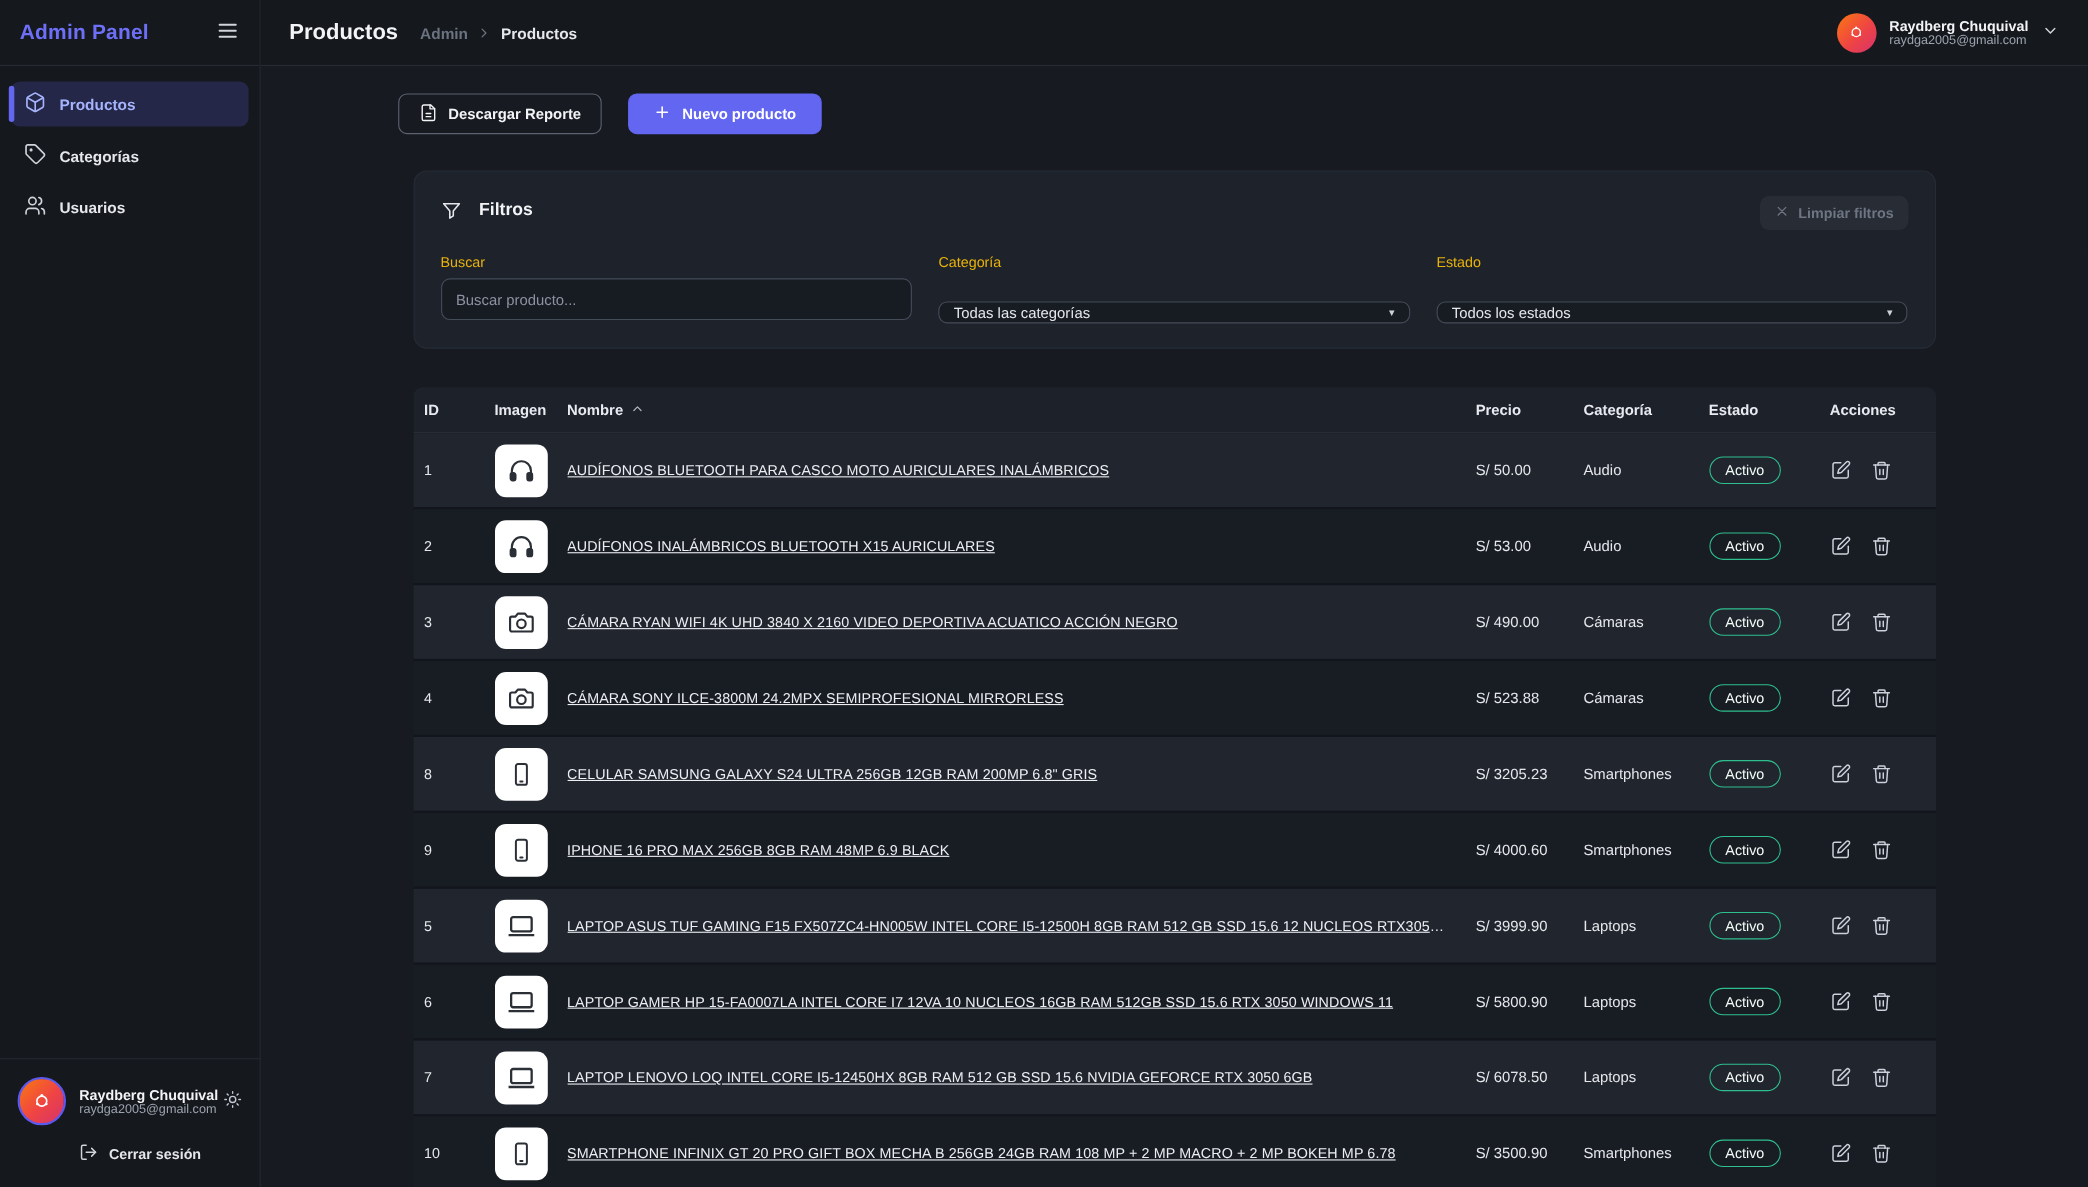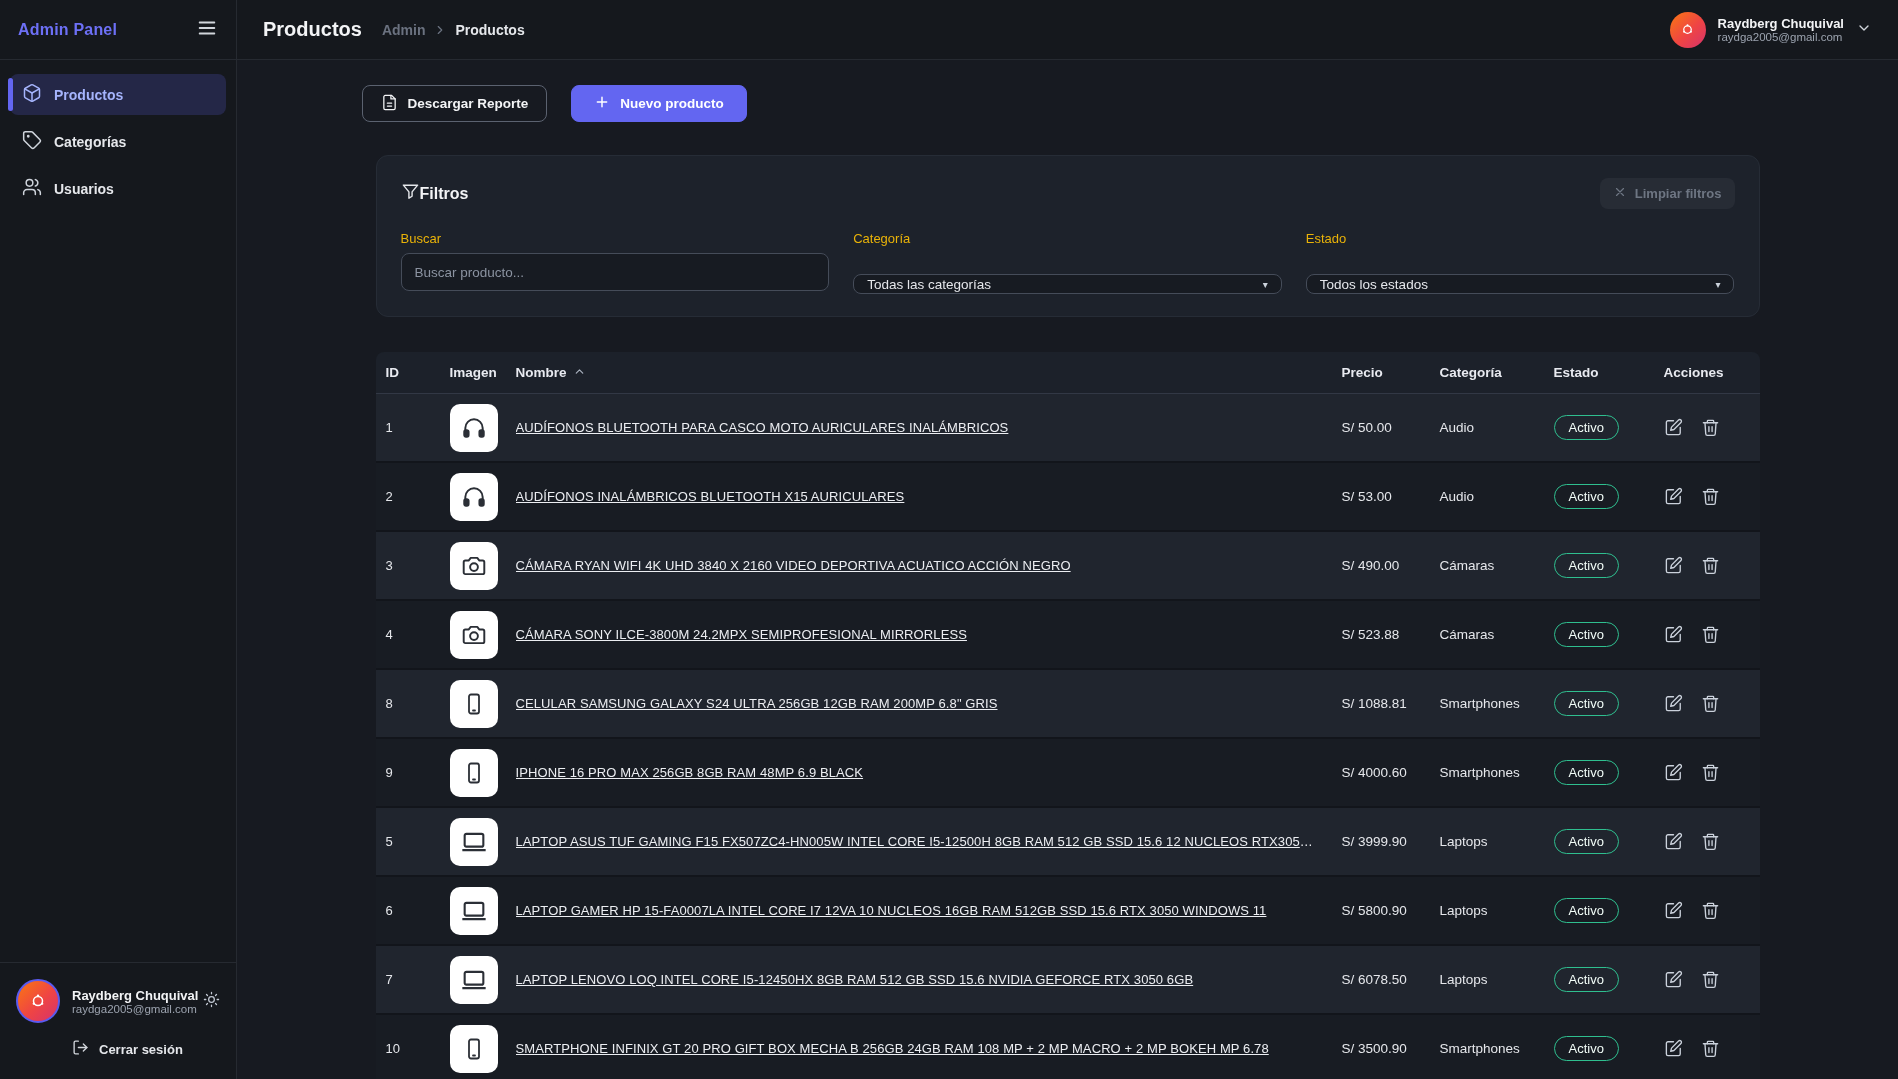--- a/index.html
+++ b/index.html
@@ -5,21 +5,21 @@
   * { margin:0; padding:0; box-sizing:border-box; }
   html,body { width:1898px; height:1079px; overflow:hidden; background:#171a21;
     font-family:"Liberation Sans", sans-serif; color:#e5e7eb; }
   .app { display:flex; width:100%; height:100%; }
 
   
   .sidebar { width:237px; min-width:237px; background:#15181d; border-right:1px solid #262a31;
     display:flex; flex-direction:column; }
   .sidebar-header { height:60px; display:flex; align-items:center; justify-content:space-between;
     padding:0 18px; border-bottom:1px solid #262a31; }
-  .brand { font-size:16px; font-weight:bold; color:#6d70f6; letter-spacing:.2px; }
+  .brand { font-size:19px; font-weight:bold; color:#6d70f6; letter-spacing:.2px; }
   .icon-plain { background:none; border:none; color:#d1d5db; cursor:pointer; display:flex; align-items:center; }
   .nav { padding:14px 10px; flex:1; display:flex; flex-direction:column; gap:6px; }
   .nav-item { display:flex; align-items:center; gap:12px; padding:9px 12px; border-radius:8px;
     color:#e5e7eb; font-size:14px; font-weight:600; cursor:pointer; position:relative; border:none; background:none; text-align:left; }
   .nav-item svg { color:#cfd4dc; }
   .nav-item.active { background:rgba(99,102,241,.20); color:#a5b4fc; }
   .nav-item.active svg { color:#a5b4fc; }
   .nav-item.active::before { content:""; position:absolute; left:-2px; top:4px; bottom:4px;
     width:5px; border-radius:4px; background:#6366f1; }
   .sidebar-footer { border-top:1px solid #262a31; padding:16px; }
@@ -55,21 +55,21 @@
   .toolbar { display:flex; align-items:center; gap:24px; margin-bottom:33px; margin-left:-14px; }
   .btn { display:flex; align-items:center; gap:10px; height:37px; padding:0 18px;
     border-radius:8px; font-size:13.5px; font-weight:bold; cursor:pointer;
     font-family:"Liberation Sans", sans-serif; }
   .btn-outline { background:transparent; border:1px solid #5b6270; color:#f3f4f6; }
   .btn-primary { background:#6366f1; border:1px solid #6366f1; color:#ffffff; padding:0 22px; }
 
   
   .card { background:#1d222b; border:1px solid #262c36; border-radius:12px; padding:22px 24px; margin-bottom:35px; }
   .card-head { display:flex; align-items:center; justify-content:space-between; margin-bottom:22px; }
-  .card-title-wrap { display:flex; align-items:center; gap:0; }
+  .card-title-wrap { display:flex; align-items:flex-start; gap:16px; }
   .card-title { font-size:16px; font-weight:bold; color:#f3f4f6; }
   .btn-ghost { display:flex; align-items:center; gap:8px; background:#272c35; border:none;
     color:#6e7683; font-size:13px; font-weight:600; padding:7px 13px; border-radius:8px; cursor:default; }
   .filter-grid { display:grid; grid-template-columns:1fr 1fr 1fr; gap:24px; }
   .field-label { display:block; font-size:13px; color:#eab308; margin-bottom:7px; }
   .text-input { width:100%; height:38px; background:#171b22; border:1px solid #454c59;
     border-radius:8px; padding:0 13px; color:#e5e7eb; font-size:13.5px; font-family:"Liberation Sans", sans-serif; }
   .text-input::placeholder { color:#8b93a1; }
   .select { width:100%; height:20px; background:#171b22; border:1px solid #454c59; border-radius:8px;
     padding:0 13px; display:flex; align-items:center; justify-content:space-between;
@@ -434,21 +434,21 @@
     <span class="cell-id">8</span>
     <span>
                   <span class="thumb">
                     <svg width="24" height="24" viewBox="0 0 24 24" fill="none" stroke="currentColor" stroke-width="1.8" stroke-linejoin="round">
                       <rect x="7" y="2.5" width="10" height="19" rx="2"></rect>
                       <path d="M11 18.5h2" stroke-linecap="round"></path>
                     </svg>
                   </span>
                 </span>
     <span class="cell-name">CELULAR SAMSUNG GALAXY S24 ULTRA 256GB 12GB RAM 200MP 6.8" GRIS</span>
-    <span class="cell-price">S/ 1088.81</span>
+    <span class="cell-price">S/ 3205.23</span>
     <span class="cell-cat">Smartphones</span>
     <span><span class="badge">Activo</span></span>
     <span class="cell-actions">
       <button class="icon-btn">
         <svg width="19" height="19" viewBox="0 0 24 24" fill="none" stroke="currentColor" stroke-width="1.7" stroke-linecap="round" stroke-linejoin="round">
                       <path d="M12 3.5H5a2 2 0 0 0-2 2V19a2 2 0 0 0 2 2h13.5a2 2 0 0 0 2-2v-7"></path>
                       <path d="M18.4 2.6a2.1 2.1 0 1 1 3 3L12.5 14.5 8.5 15.5l1-4Z"></path>
                     </svg>
       </button>
       <button class="icon-btn">

